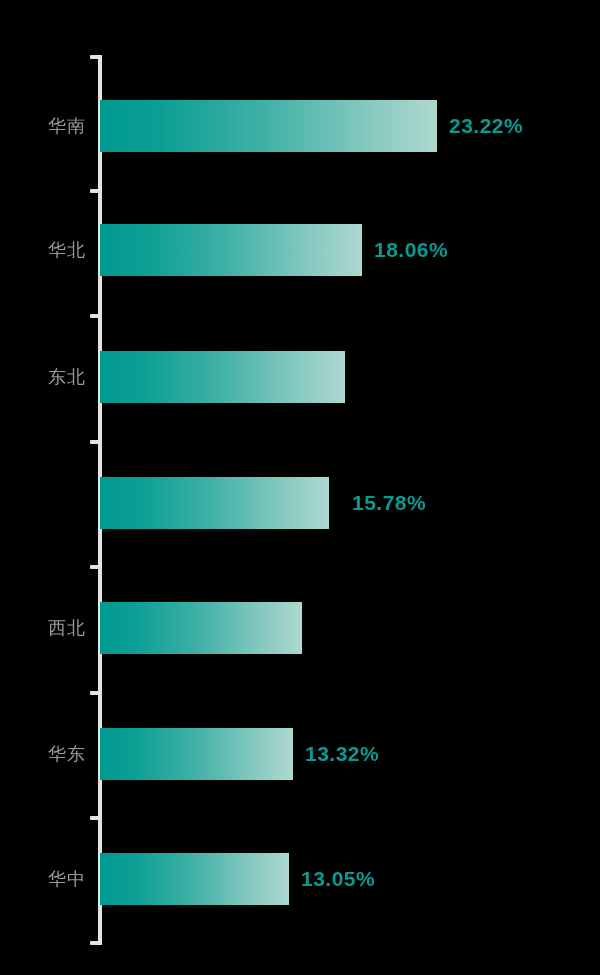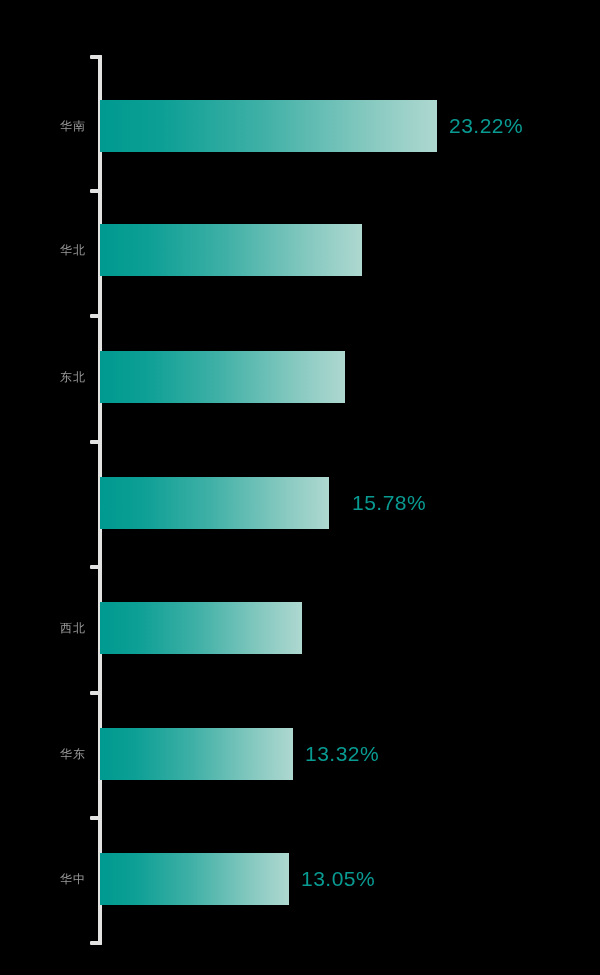--- a/index.html
+++ b/index.html
@@ -65,41 +65,41 @@
 
   .cat-label {
     position: absolute;
     left: 0;
     top: 0;
     width: 86px;
     height: 52px;
     line-height: 52px;
     text-align: right;
     color: #9a9a9a;
-    font-size: 12px;
+    font-size: 18px;
     letter-spacing: 1px;
     white-space: nowrap;
   }
 
   .bar {
     position: absolute;
     left: 100px;
     top: 0;
     height: 52px;
     background: linear-gradient(to right, #009a90 0%, #0c9f95 18%, #3fb0a6 48%, #86c9c0 80%, #aed8d0 100%);
   }
 
   .value-label {
     position: absolute;
     top: 0;
     height: 52px;
     line-height: 52px;
     color: #099a91;
     font-size: 21px;
-    font-weight: normal;
+    font-weight: bold;
     letter-spacing: 0.5px;
     white-space: nowrap;
   }
 </style>
 </head>
 <body>
 
 <div id="chart-root">
 
   <div class="axis-line"></div>
@@ -117,20 +117,21 @@
 
   <div id="bars">
       <div class="bar-row" style="top: 100px;">
         <div class="cat-label">华南</div>
         <div class="bar" style="width: 337px;"></div>
         <div class="value-label" style="left: 449px;">23.22%</div>
       </div>
       <div class="bar-row" style="top: 224px; padding-left: 24px;">
         <div class="cat-label">华北</div>
         <div class="bar" style="width: 262px;"></div>
+        <div class="value-label" style="left: 374px;">18.06%</div>
       </div>
       <div class="bar-row" style="top: 351px;">
         <div class="cat-label">东北</div>
         <div class="bar" style="width: 245px;"></div>
       </div>
       <div class="bar-row" style="top: 476.5px;">
         <div class="bar" style="width: 229px;"></div>
         <div class="value-label" style="left: 352px;">15.78%</div>
       </div>
       <div class="bar-row" style="top: 602px;">

